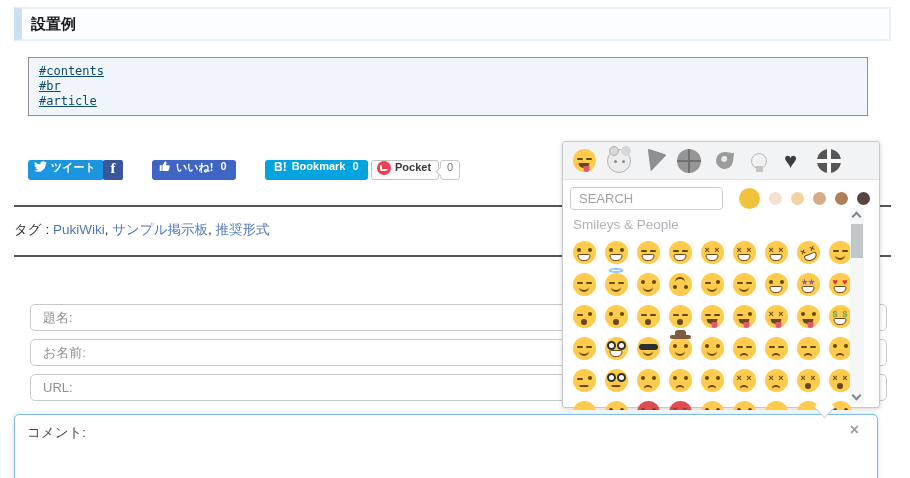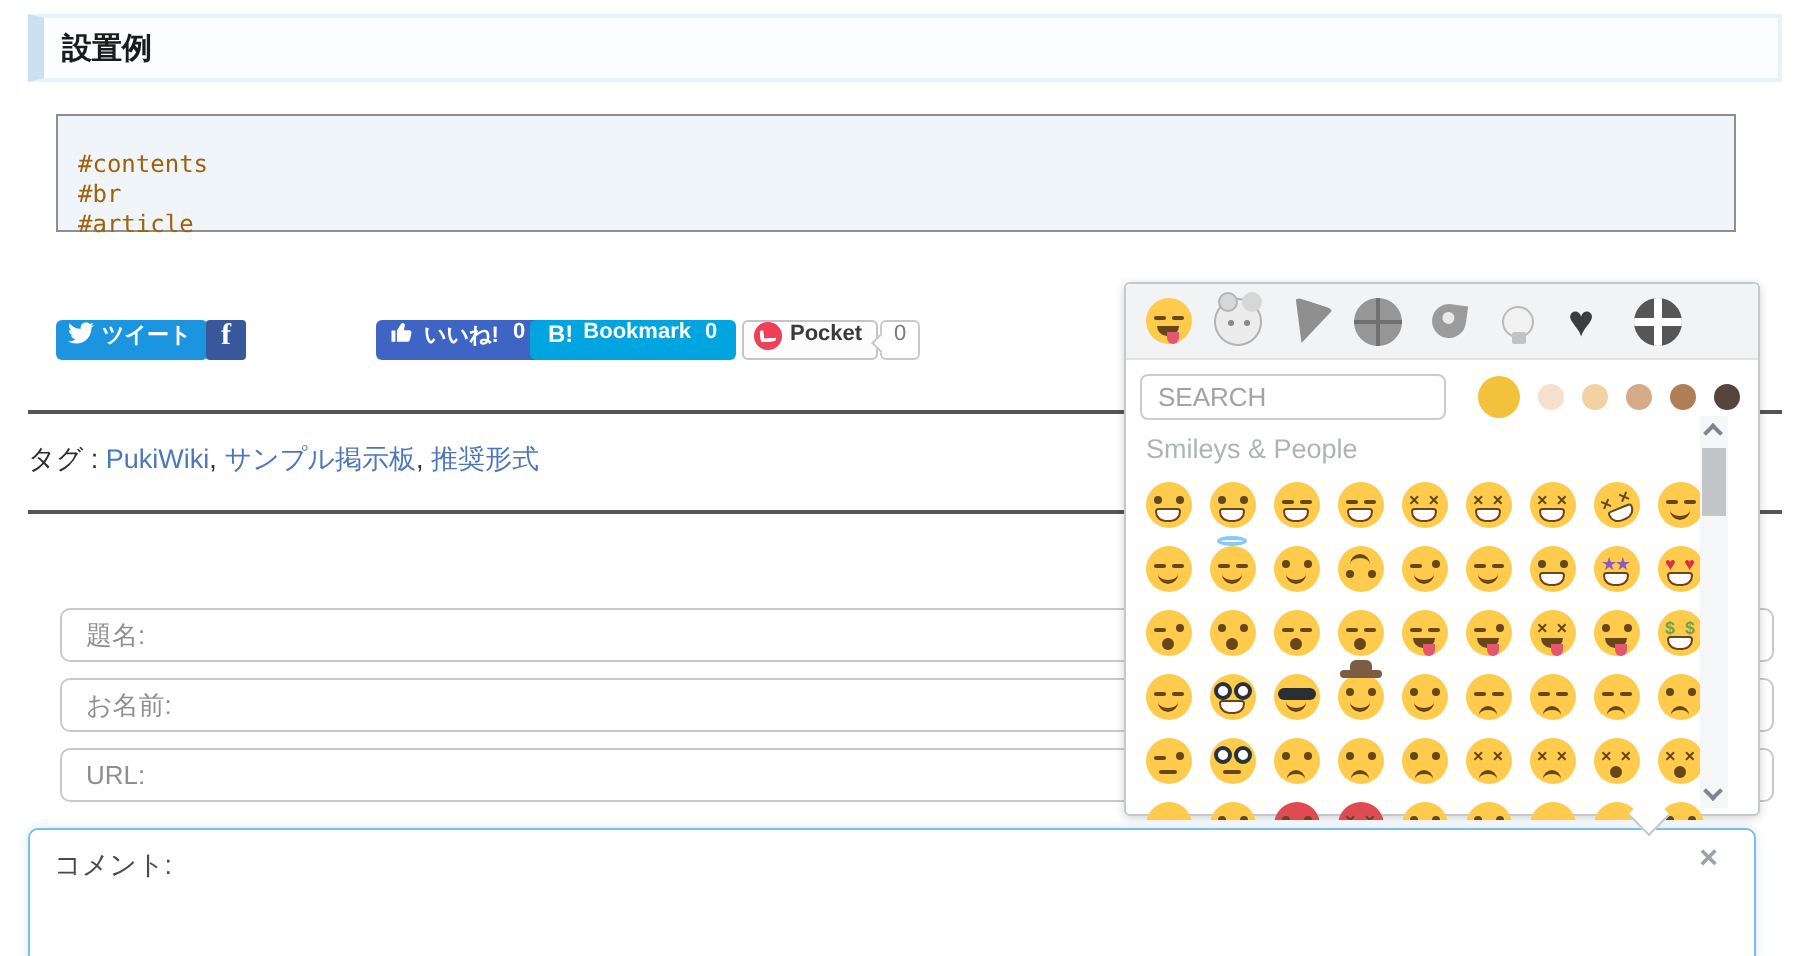--- a/index.html
+++ b/index.html
@@ -13,31 +13,31 @@
     position:absolute; left:14px; top:7px; width:877px; height:34px;
     background:#fbfdff; border:2px solid #e8f1f8; border-left:8px solid #c9e0f0;
     display:flex; align-items:center;
   }
   .h2bar .ttl { font-size:15px; font-weight:bold; color:#1b1b1b; padding-left:9px; }
   
   .pre {
     position:absolute; left:28px; top:57px; width:840px; height:59px;
     background:#eff5fb; border:1px solid #8f8f8f;
     font-family:"DejaVu Sans Mono","Liberation Mono",monospace;
-    font-size:12px; line-height:15px; color:#a16207; padding:17px 10px; white-space:pre;
+    font-size:12px; line-height:15px; color:#0c4a6e; padding:6px 10px; white-space:pre;text-decoration:underline;
   }
   
   .share { position:absolute; left:0; top:160px; width:578px; height:21px; }
   .sbtn { position:absolute; height:20px; display:flex; border-radius:3px;
           font-size:11px; font-weight:bold; color:#fff; cursor:pointer; }
   .btn-tweet { left:28px; background:#1b95e0; padding:0 8px 0 6px; }
   .btn-tweet svg { width:13px; height:13px; margin-right:4px; }
   .btn-fb { left:103px; width:20px; background:#39579b; justify-content:center;
             font-family:"Liberation Serif",serif; font-size:15px; border-radius:2px; }
-  .btn-like { left:152px; background:#3e64c4; padding:0 9px 0 7px;margin-left:36px; }
+  .btn-like { left:152px; background:#3e64c4; padding:0 9px 0 7px; }
   .btn-like svg { width:12px; height:12px; margin-right:5px; }
   .btn-like .cnt { margin-left:7px; font-weight:bold; }
   .btn-hatena { left:265px; background:#00a4de; padding:0 9px; }
   .btn-hatena .b { font-size:12px; margin-right:5px; }
   .btn-hatena .cnt { margin-left:7px; opacity:.95; }
   .btn-pocket { left:371px; background:#fcfcfc; border:1px solid #c4c4c4; color:#3a3a3a; padding:0 7px 0 5px; }
   .pocket-logo { width:14px; height:14px; background:#ee4056; border-radius:50%; position:relative; margin-right:4px; }
   .pocket-logo::after { content:""; position:absolute; left:3px; top:4px; width:6px; height:4px;
     border-left:2px solid #fff; border-bottom:2px solid #fff; border-radius:0 0 2px 2px; transform:rotate(-4deg); }
   .pocket-count { left:440px; width:20px; background:#fff; border:1px solid #c9c9c9; color:#7a7a7a;

